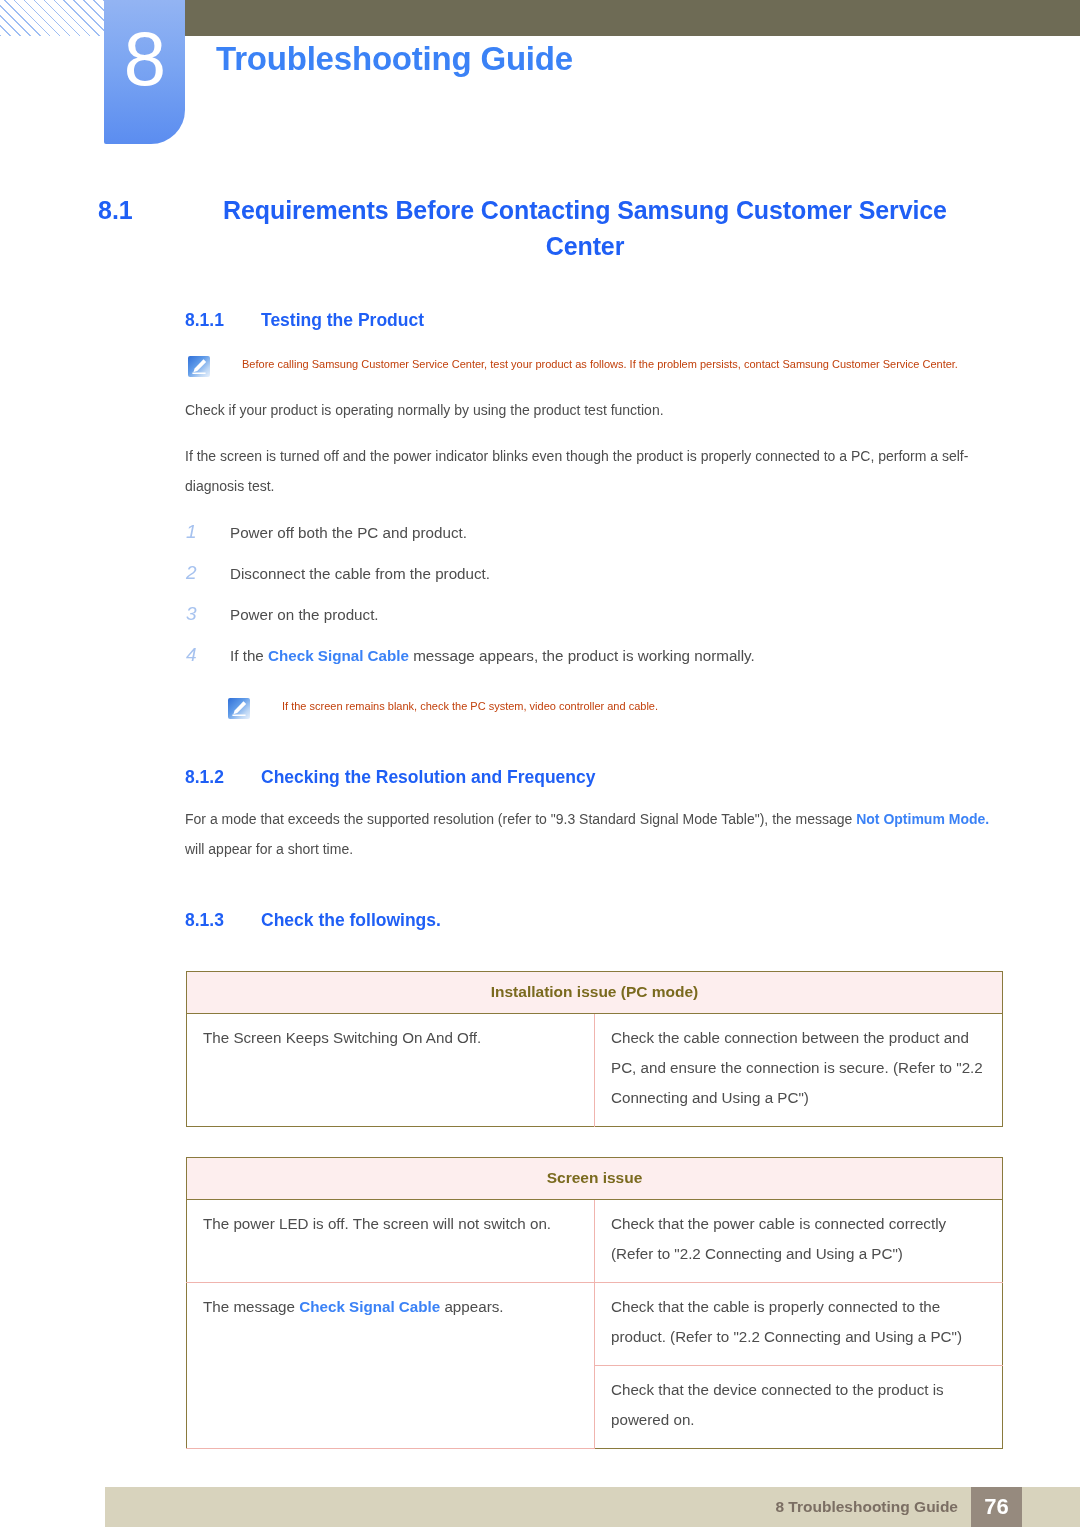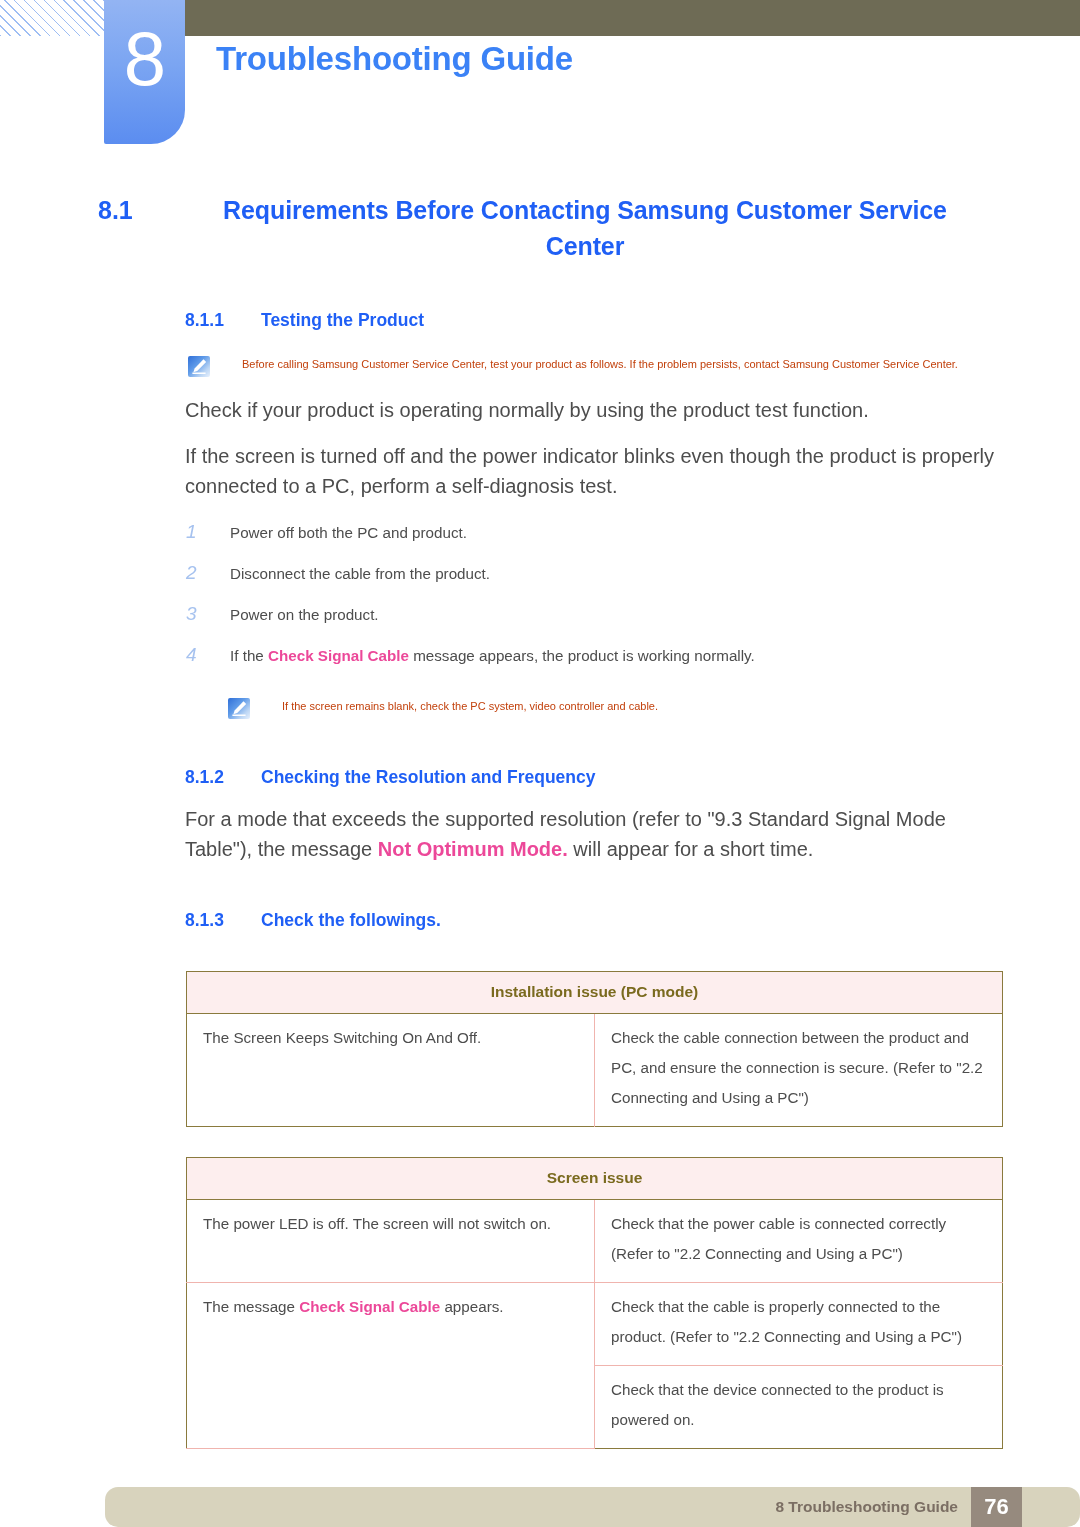--- a/index.html
+++ b/index.html
@@ -121,21 +121,21 @@
   }
   .h2-text {
     font-size: 17.5px;
     font-weight: bold;
     color: #1f5ff5;
   }
 
   .para {
     padding-left: 185px;
     padding-right: 78px;
-    font-size: 20px;
+    font-size: 14px;
     line-height: 30px;
     color: #4d4d4d;
     margin-top: 16px;
   }
 
   
   .note {
     display: flex;
     padding-left: 188px;
     padding-right: 78px;
@@ -185,21 +185,21 @@
     color: #a6c2ef;
     line-height: 34px;
   }
   .otext {
     font-size: 15.2px;
     line-height: 34px;
     color: #4d4d4d;
   }
 
   .hl {
-    color: #ec4899;
+    color: #3b82f6;
     font-weight: bold;
   }
 
   
   .tbl {
     margin-left: 186px;
     width: 817px;
     border-collapse: collapse;
     border: 1.5px solid #8a7a3d;
     background: #ffffff;
@@ -231,21 +231,20 @@
   .sec-gap { height: 40px; }
 
   
   .footer {
     position: absolute;
     left: 105px;
     bottom: 0;
     width: 975px;
     height: 40px;
     background: #d8d3bd;
-    border-radius: 13px;
   }
   .footer-text {
     position: absolute;
     right: 122px;
     top: 0;
     line-height: 40px;
     font-size: 15.5px;
     font-weight: bold;
     color: #7b6e63;
   }

